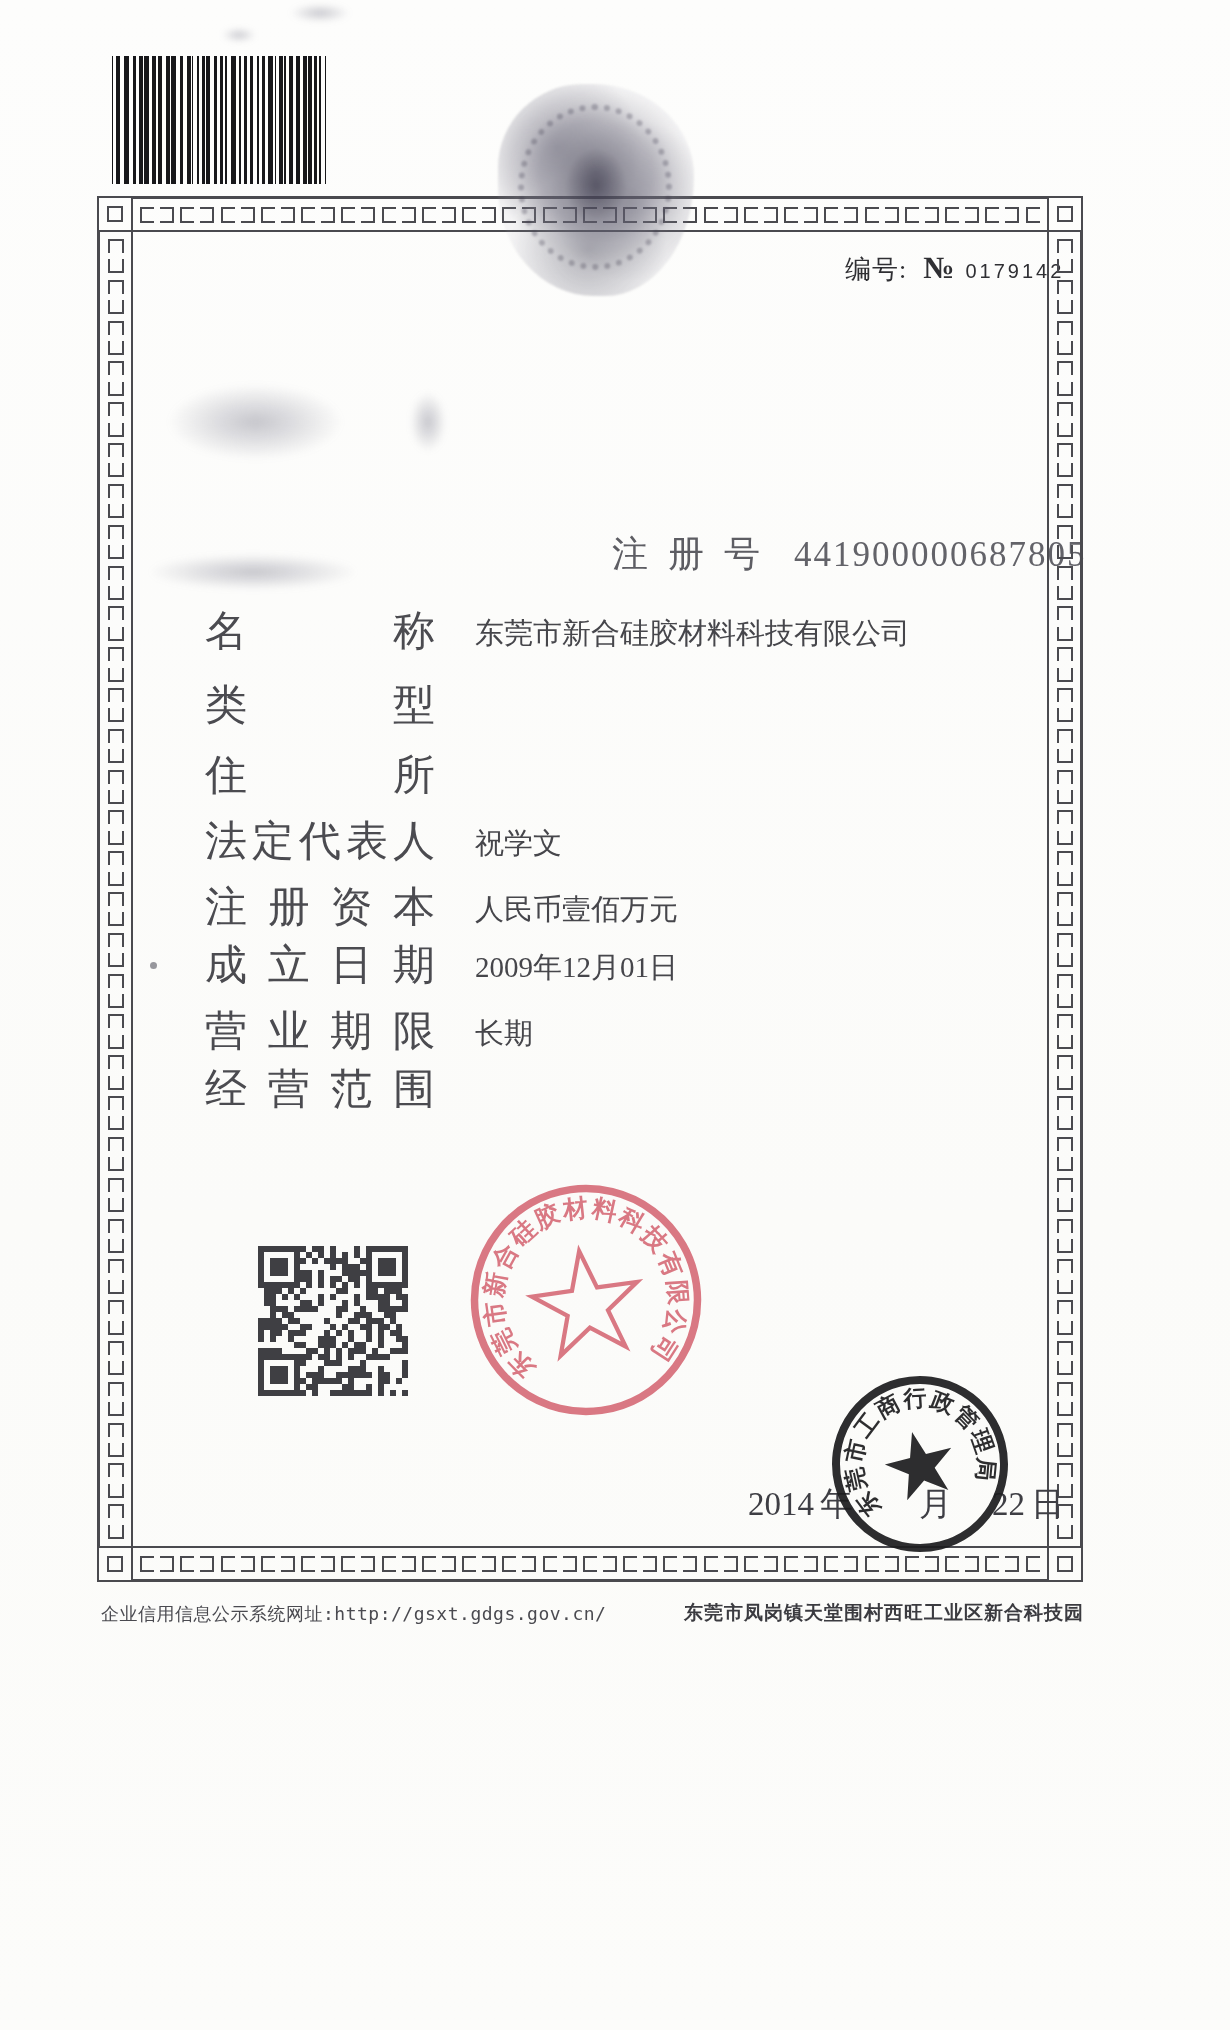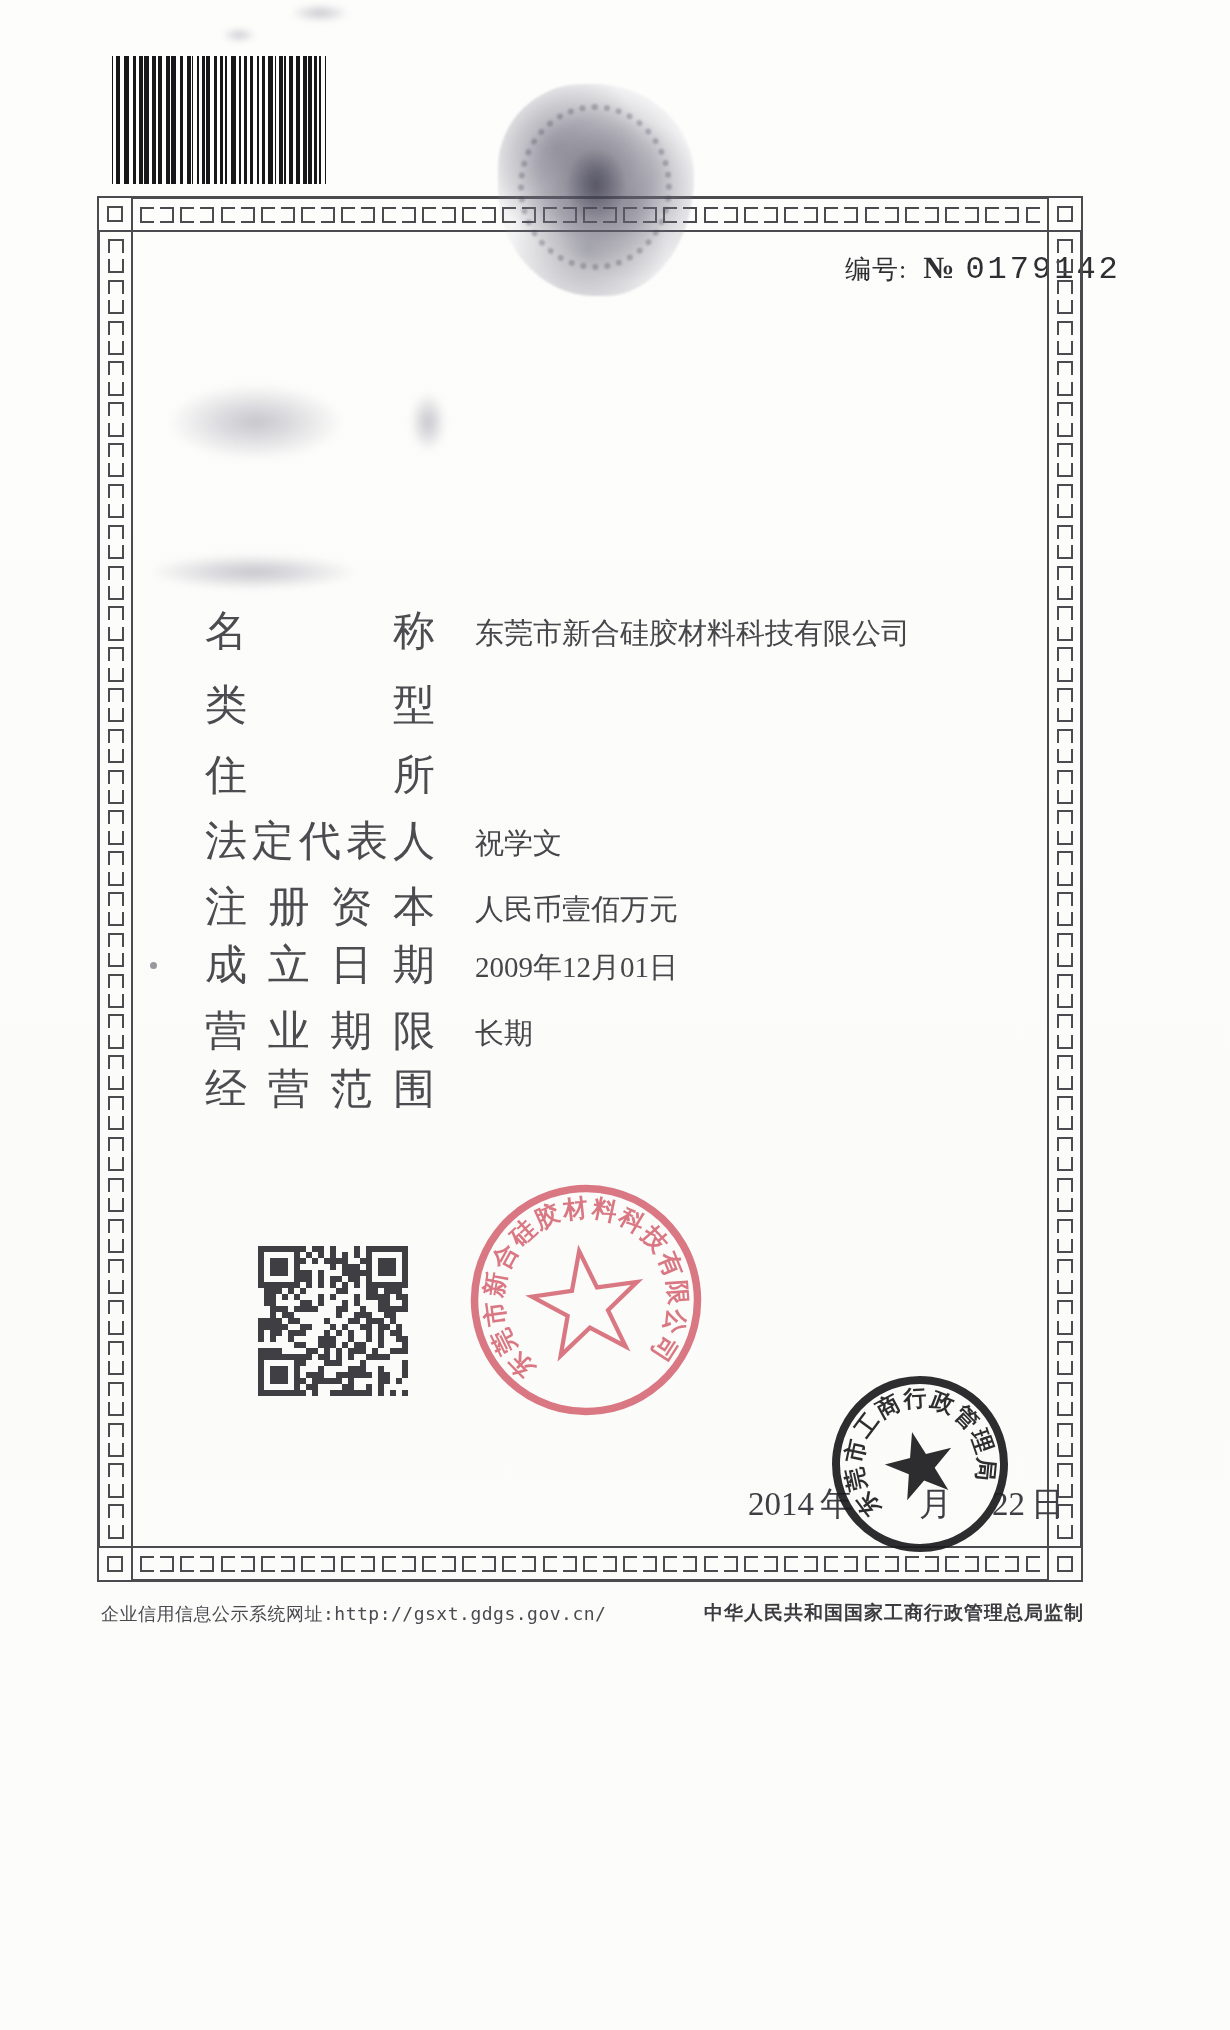--- a/index.html
+++ b/index.html
@@ -42,21 +42,21 @@
   .hk{box-sizing:border-box;flex:none;width:14px;height:16px;border:2px solid var(--fr);}
   .hk.a{border-right:0;} .hk.b{border-left:0;}
   .hk.v{width:16px;height:14px;border:2px solid var(--fr);}
   .hk.v.a{border-bottom:0;} .hk.v.b{border-top:0;}
   .corner{position:absolute;width:36px;height:36px;box-sizing:border-box;border:2px solid var(--fr);z-index:2;}
   .corner::after{content:"";position:absolute;inset:8px;border:2px solid var(--fr);}
 
   
   .serial{position:absolute;left:845px;top:250px;font-size:26px;color:#2f2f33;letter-spacing:1px;white-space:nowrap;}
   .serial .no{font-weight:bold;font-size:31px;margin:0 10px 0 16px;}
-  .serial .num{font-size:32px;letter-spacing:3px;font-family:Liberation Mono, monospace;}
+  .serial .num{font-size:20px;letter-spacing:3px;font-family:Liberation Sans, sans-serif;}
 
   .title{position:absolute;left:97px;top:336px;width:986px;text-align:center;
          font-family:"Liberation Sans","DejaVu Sans",sans-serif;
          font-size:150px;line-height:160px;font-weight:bold;color:#3d3b42;
          letter-spacing:58px;padding-left:58px;box-sizing:border-box;
          text-shadow:2px 2px 0 rgba(110,110,122,.30);}
 
   .regline{position:absolute;left:612px;top:530px;white-space:nowrap;color:#5d5d63;}
   .regline .lbl{font-size:36px;letter-spacing:20px;}
   .regline .num{font-size:35px;letter-spacing:2px;margin-left:14px;color:#636369;}
@@ -365,20 +365,23 @@
       <i class="hk b v"></i>
       <i class="hk a v"></i>
       <i class="hk b v"></i>
     </div>
 
   <div class="serial">
     <span>编号:</span><span class="no">№</span><span class="num">0179142</span>
   </div>
 
 
+  <div class="regline">
+    <span class="lbl">注册号</span><span class="num">441900000687805</span>
+  </div>
 
   <div class="field" style="top:608px;">
     <div class="flabel spread">
         <span>名</span>
         <span>称</span>
       </div>
     <div class="fvalue">东莞市新合硅胶材料科技有限公司</div>
   </div>
   <div class="field" style="top:682px;">
     <div class="flabel spread">
@@ -799,15 +802,15 @@
   <svg class="seal-black" viewBox="0 0 200 200">
     <circle cx="100" cy="100" r="84" fill="none" stroke="#1c1c1e" stroke-width="8"></circle>
     <polygon points="100,67 108.2,91.7 134.2,91.9 113.3,107.3 121.2,132.1 100,117 78.8,132.1 86.7,107.3 65.8,91.9 91.8,91.7" fill="#1c1c1e"></polygon>
     <path id="arcBlk" d="M100,158 a58,58 0 1,1 0,-116 a58,58 0 1,1 0,116" fill="none"></path>
     <text font-size="23" fill="#1c1c1e" letter-spacing="2" font-weight="bold">
       <textPath href="#arcBlk" startOffset="55">东莞市工商行政管理局</textPath>
     </text>
   </svg>
 
   <div class="foot-left">企业信用信息公示系统网址:http://gsxt.gdgs.gov.cn/</div>
-  <div class="foot-right">中华人民共和国国家工商行政管理总局监制</div>
+  <div class="foot-right">东莞市凤岗镇天堂围村西旺工业区新合科技园</div>
 
 </div>
 
 </body></html>

